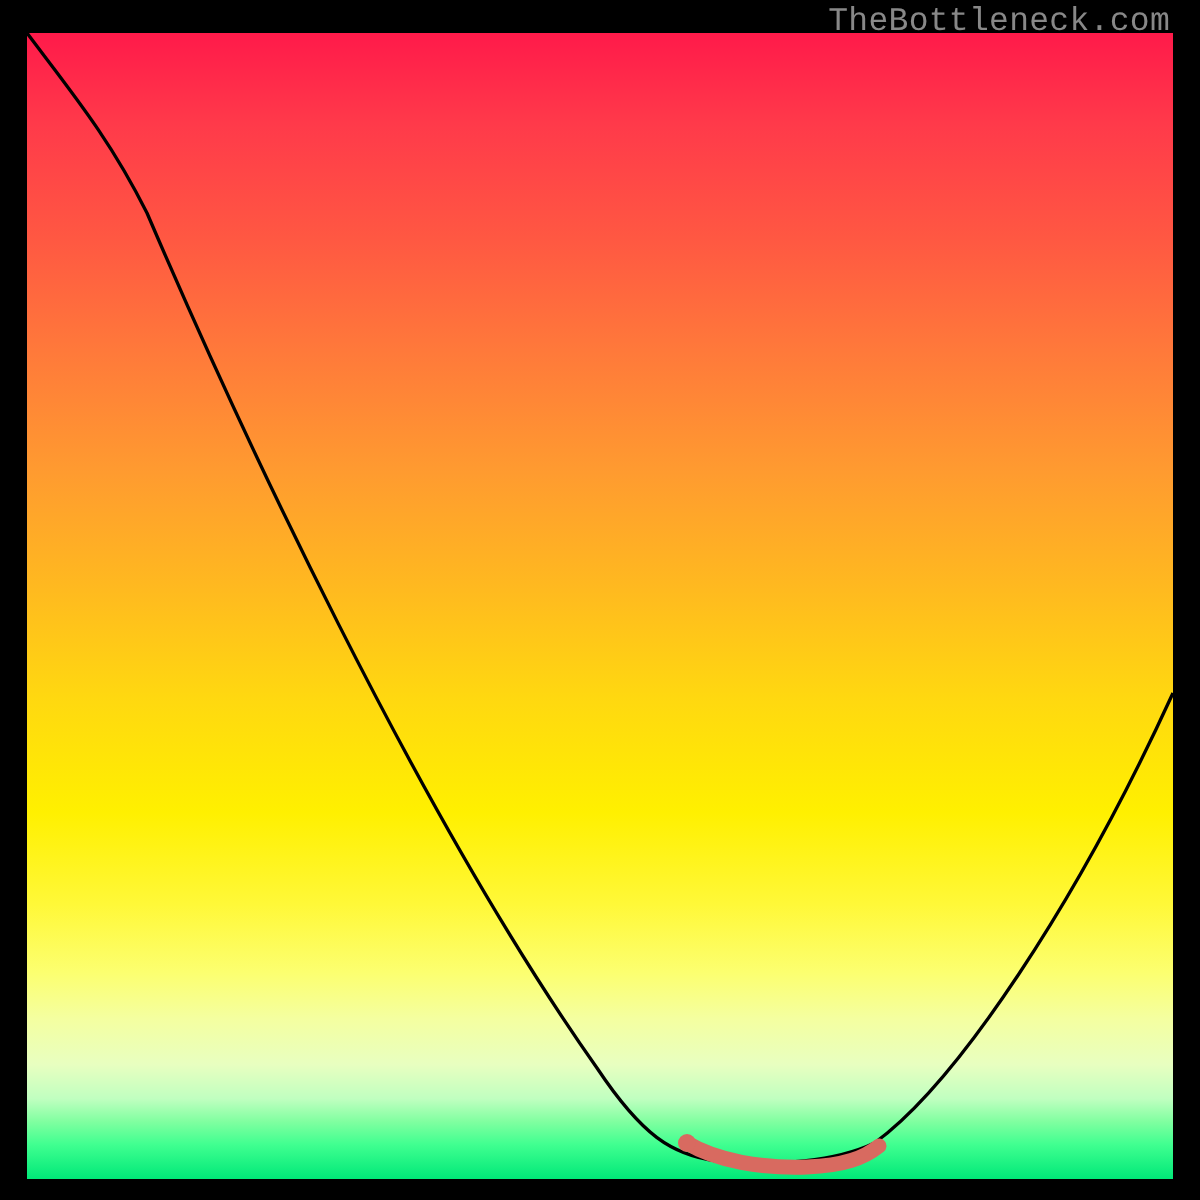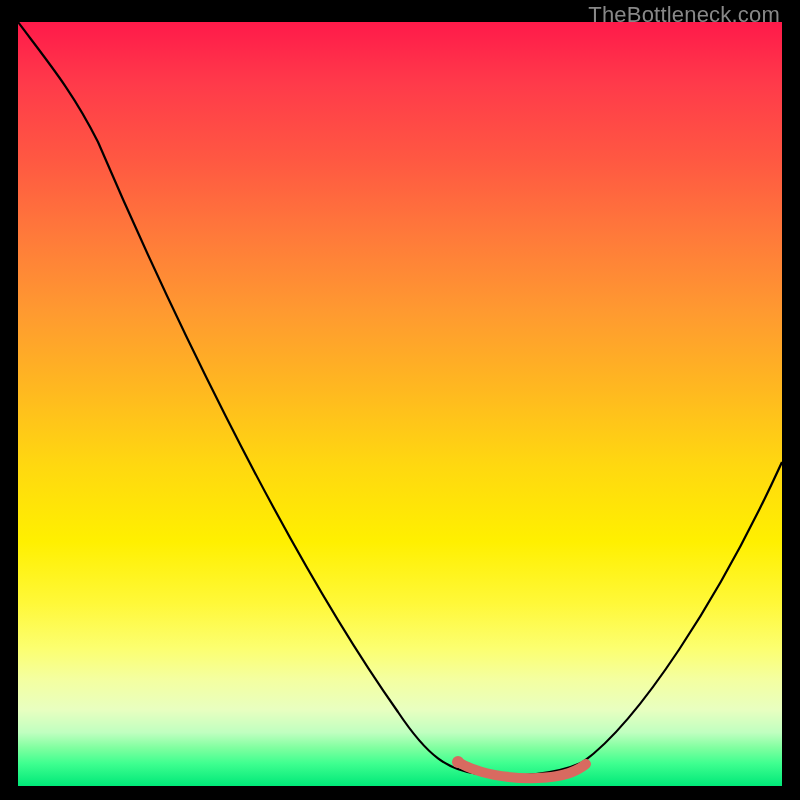--- a/index.html
+++ b/index.html
@@ -44,20 +44,21 @@
     inset: 0;
   }
   .watermark {
     position: absolute;
     top: 2px;
     right: 20px;
     color: #888;
     font-size: 22px;
     font-weight: 500;
     letter-spacing: 0.2px;
+    font-family: Liberation Mono, monospace;
   }
 </style>
 </head>
 <body>
 
 <div class="chart-area">
   <div class="gradient-bg"></div>
   <svg class="curve" viewBox="0 0 764 764" preserveAspectRatio="none">
     <path d="M 0 0
              C 30 40, 55 70, 80 120

